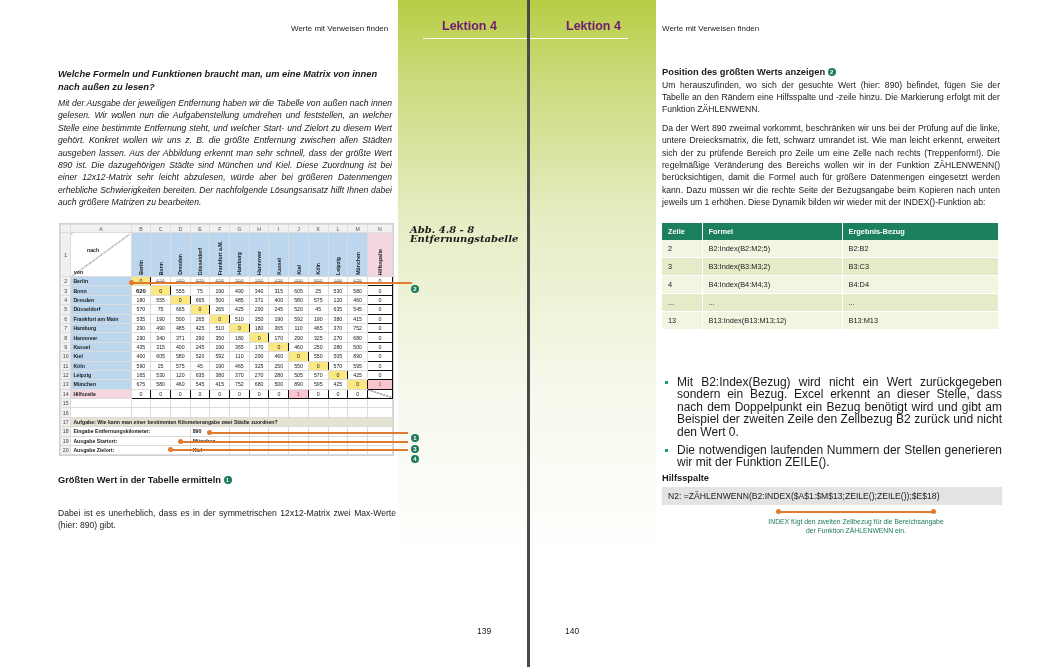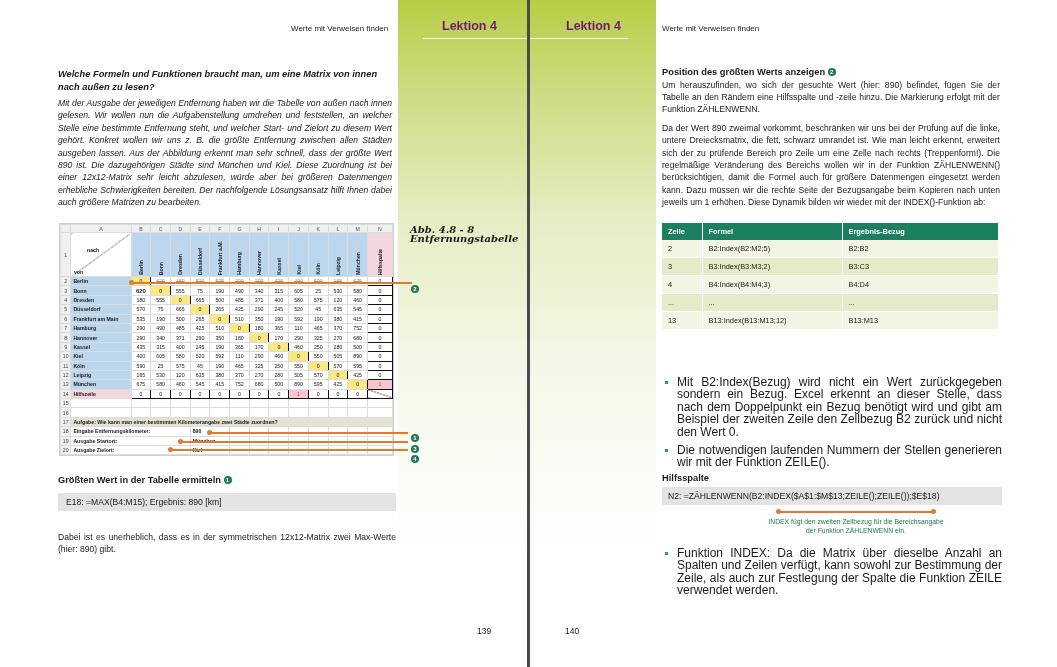--- a/index.html
+++ b/index.html
@@ -459,21 +459,20 @@
   <div class="orange-dot" style="left:168px; top:447px;"></div>
   <div class="marker" style="left:411px; top:448px;"><span class="num-circle">4</span></div>
 
   <div class="caption">Abb. 4.8 - 8  Entfernungstabelle</div>
 
   <div style="position:absolute; left:58px; top:474px; width:338px;">
     <div class="h">
       <span>Größten Wert in der Tabelle ermitteln</span>
       <span class="num-circle">1</span>
     </div>
-    <div class="codebox" style="margin-top:6px;">E18: =MAX(B4:M15); Ergebnis: 890 [km]</div>
     <div class="p" style="margin-top:20px;">Dabei ist es unerheblich, dass es in der symmetrischen 12x12-Matrix zwei Max-Werte (hier: 890) gibt.</div>
   </div>
 
   <div class="page-num" style="left:477px;">139</div>
 </div>
 
 <div class="spine"></div>
 
 <div class="page page-right">
   <div class="band band-right"></div>
@@ -537,20 +536,15 @@
   <div style="position:absolute; left:132px; top:472px; width:340px;">
     <div class="h">Hilfsspalte</div>
     <div class="codebox" style="margin-top:2px; padding:4px 6px;">N2: =ZÄHLENWENN(B2:INDEX($A$1:$M$13;ZEILE();ZEILE());$E$18)</div>
   </div>
 
   <div class="orange-line" style="left:248px; top:511px; width:155px;"></div>
   <div class="orange-dot" style="left:246px; top:509px;"></div>
   <div class="orange-dot" style="left:401px; top:509px;"></div>
   <div class="annot" style="position:absolute; left:236px; top:517px; width:180px;">INDEX fügt den zweiten Zellbezug für die Bereichsangabe der Funktion ZÄHLENWENN ein.</div>
 
-  <div style="position:absolute; left:132px; top:547px; width:340px;">
-    <ul class="bul">
-      <li>Funktion INDEX: Da die Matrix über dieselbe Anzahl an Spalten und Zeilen verfügt, kann sowohl zur Bestimmung der Zeile, als auch zur Festlegung der Spalte die Funktion ZEILE verwendet werden.</li>
-    </ul>
-  </div>
 
   <div class="page-num" style="left:35px;">140</div>
 </div>
 
 </body></html>

